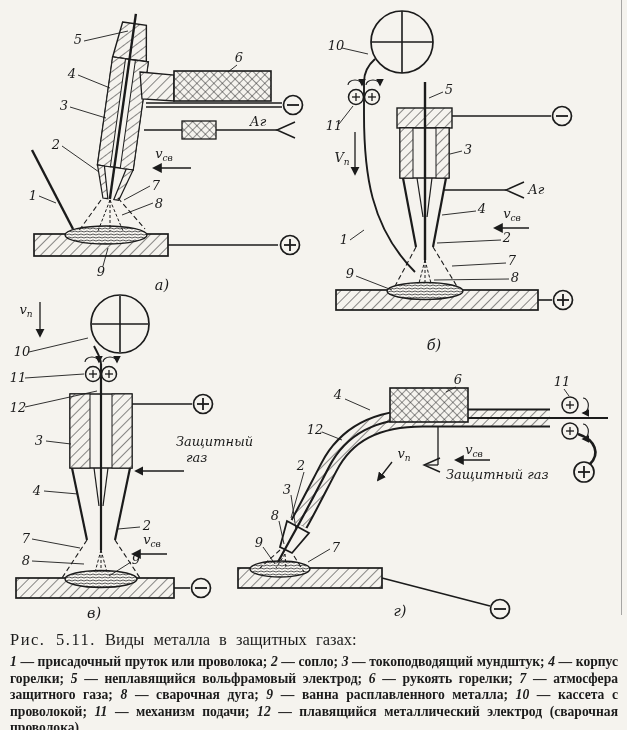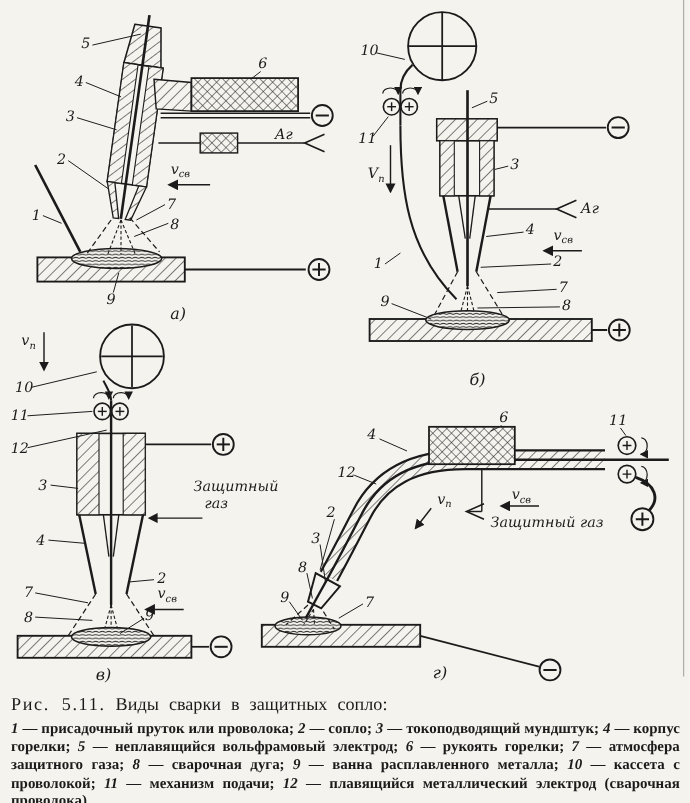--- a/index.html
+++ b/index.html
@@ -368,17 +368,17 @@
     <text class="lbl" x="59" y="122" text-anchor="middle">3</text>
     <text class="lbl" x="47" y="148" text-anchor="middle">8</text>
     <text class="lbl" x="31" y="175" text-anchor="middle">9</text>
     <text class="lbl" x="108" y="180" text-anchor="middle">7</text>
     <text class="plbl" x="172" y="244" text-anchor="middle">г)</text>
   </svg>
 
   <div class="page-edge"></div>
 
   <div class="caption">
-    <p class="fig-title"><span class="fig-num">Рис. 5.11.</span> <span>Виды сварки в защитных сопло:</span></p>
+    <p class="fig-title"><span class="fig-num">Рис. 5.11.</span> <span>Виды металла в защитных газах:</span></p>
     <p class="legend"><span><i>1</i><b> — присадочный пруток или проволока; </b></span><span><i>2</i><b> — сопло; </b></span><span><i>3</i><b> — токоподводящий мундштук; </b></span><span><i>4</i><b> — корпус горелки; </b></span><span><i>5</i><b> — неплавящийся вольфрамовый электрод; </b></span><span><i>6</i><b> — рукоять горелки; </b></span><span><i>7</i><b> — атмосфера защитного газа; </b></span><span><i>8</i><b> — сварочная дуга; </b></span><span><i>9</i><b> — ванна расплавленного металла; </b></span><span><i>10</i><b> — кассета с проволокой; </b></span><span><i>11</i><b> — механизм подачи; </b></span><span><i>12</i><b> — плавящийся металлический электрод (сварочная проволока)</b></span></p>
   </div>
 
 </div>
 
 </body></html>

